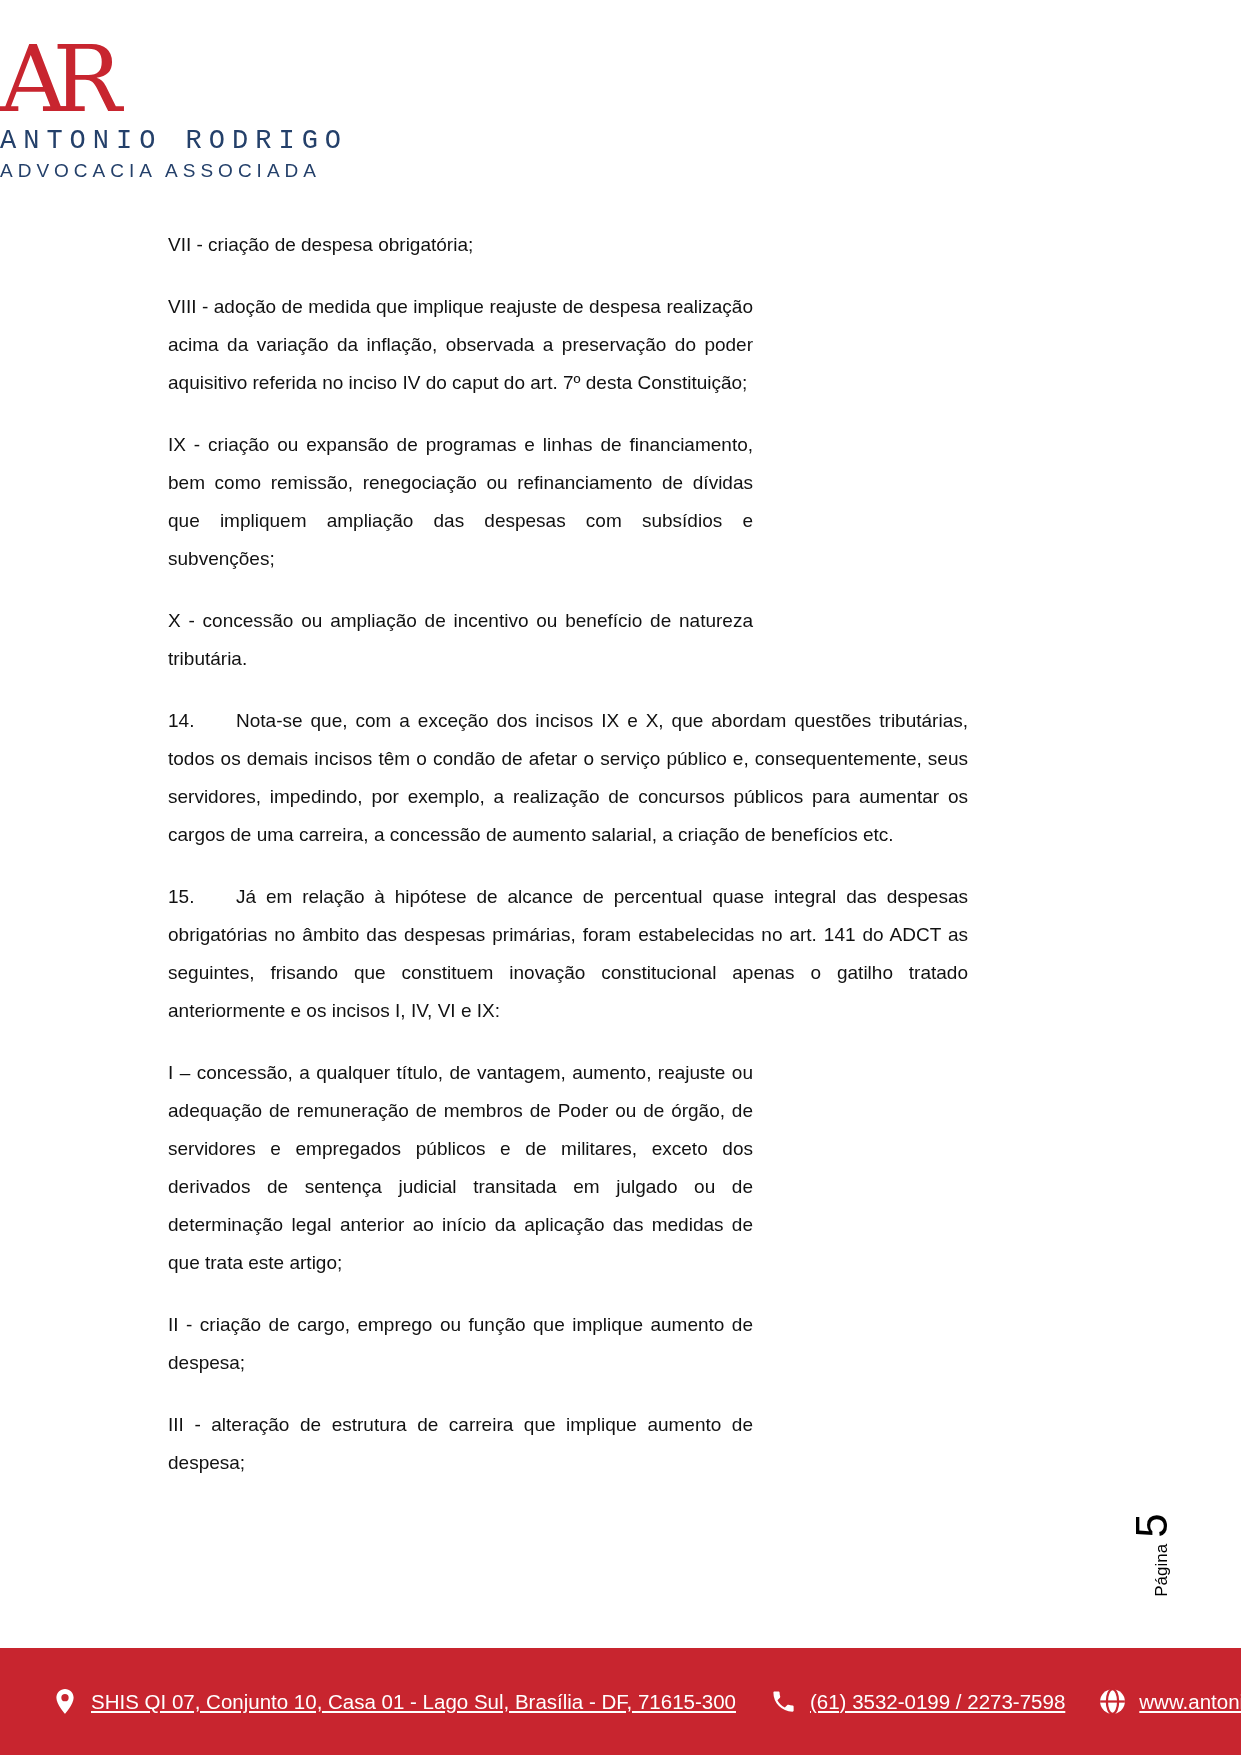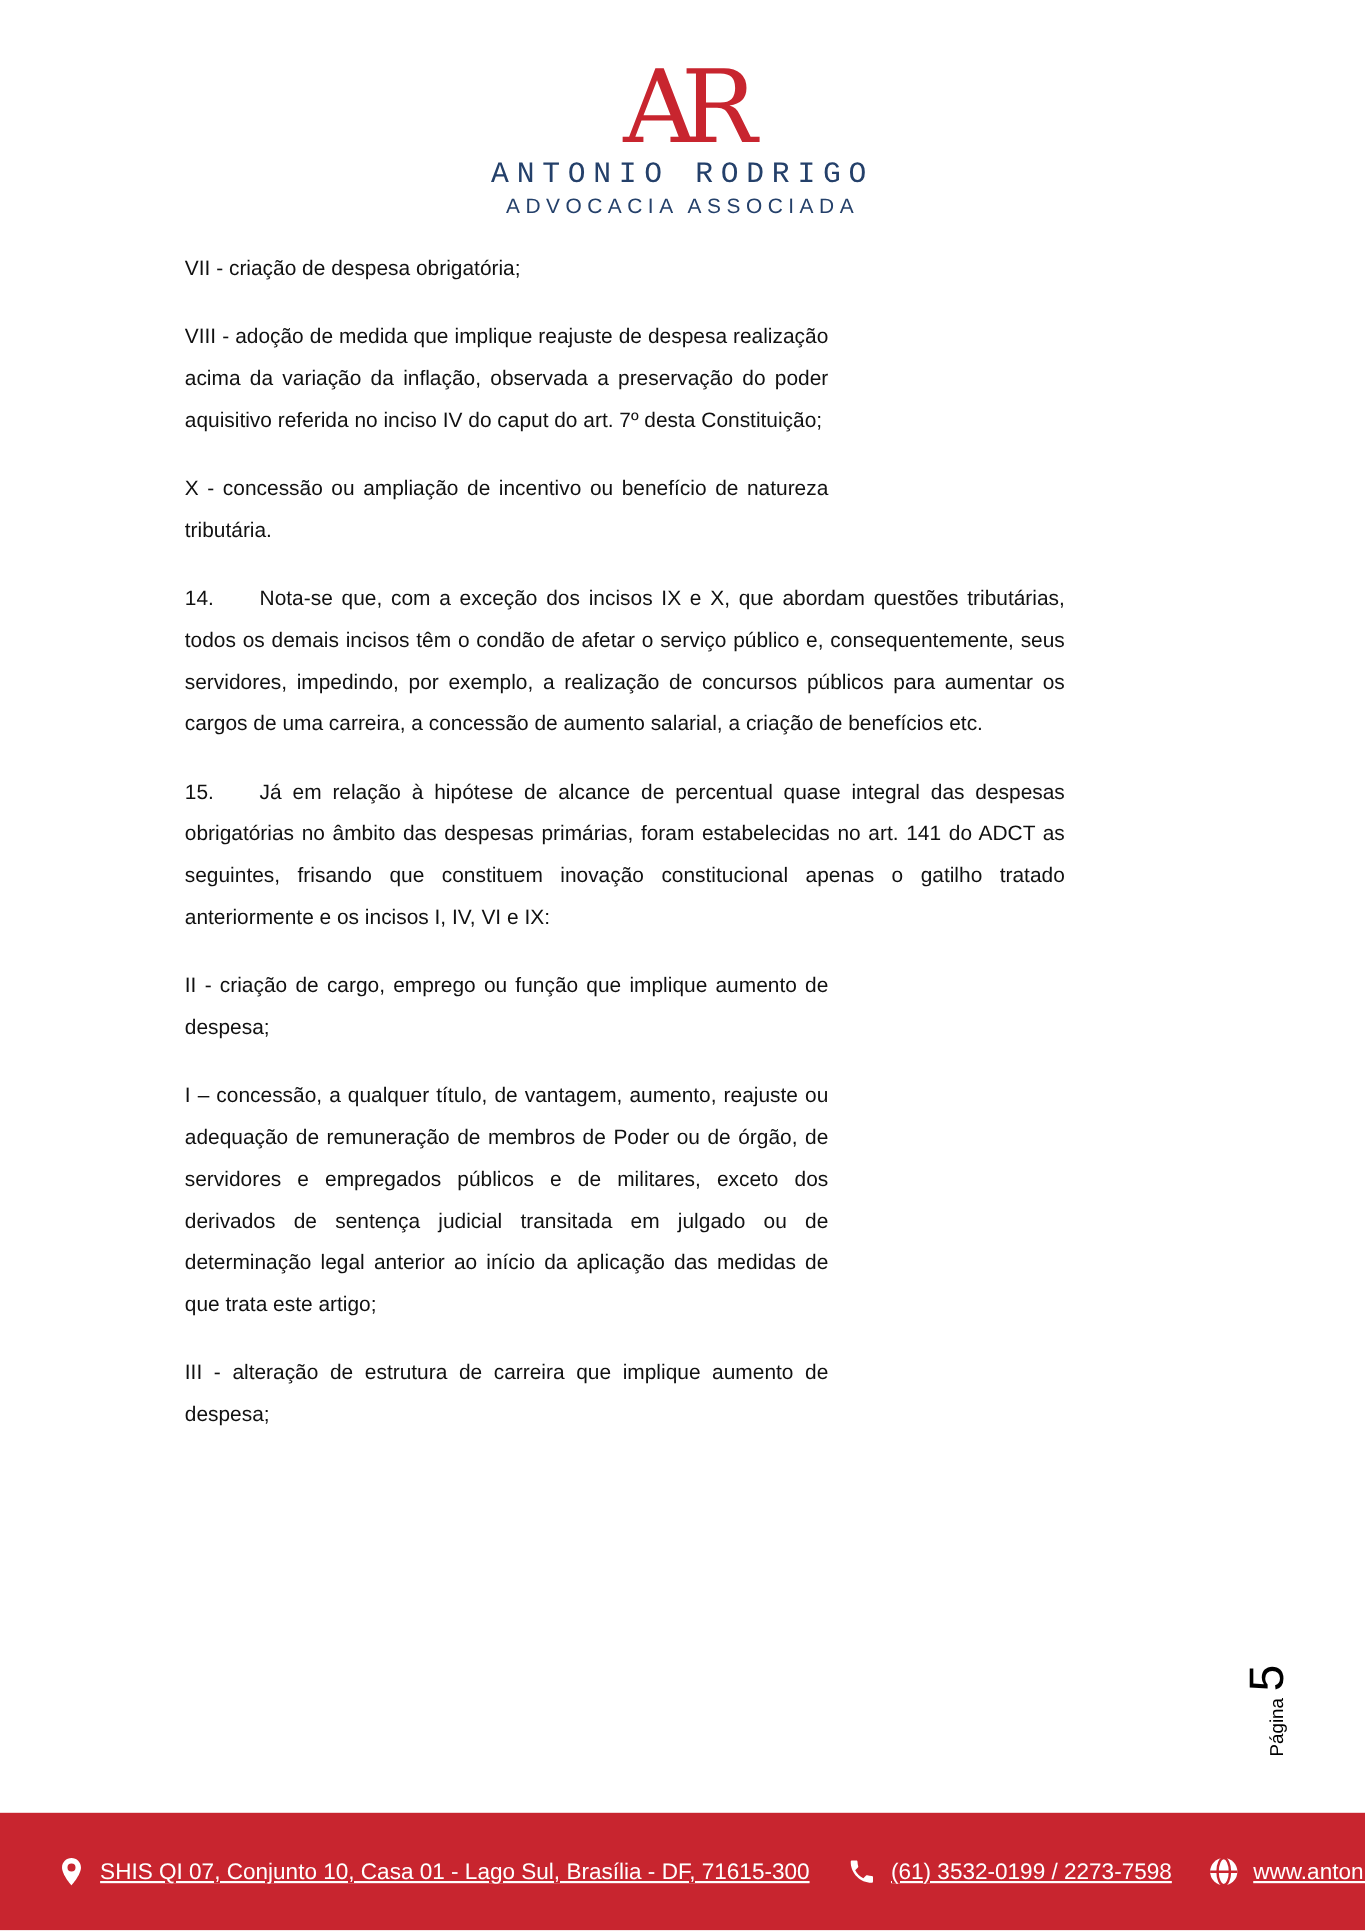--- a/index.html
+++ b/index.html
@@ -10,21 +10,21 @@
   .page{
     position:relative;
     width:1241px;height:1755px;
     background:#ffffff;
     font-family:"Liberation Sans",sans-serif;
     color:#111;
     overflow:hidden;
   }
 
   
-  .logo{position:absolute;top:54px;left:0;width:100%;text-align:center;}
+  .logo{position:absolute;top:36px;left:0;width:100%;}
   .logo-monogram{
     font-family:"DejaVu Serif",serif;
     color:var(--brand-red);
     font-size:92px;line-height:0.95;
     letter-spacing:-14px;
     font-weight:400;
   }
   .logo-name{
     font-family:Liberation Mono, monospace;
     color:var(--brand-navy);
@@ -76,32 +76,33 @@
 
   <div class="logo">
     <div class="logo-monogram">AR</div>
     <div class="logo-name">ANTONIO RODRIGO</div>
     <div class="logo-subtitle">ADVOCACIA ASSOCIADA</div>
   </div>
 
   <div class="content">
     <p class="quote">VII - criação de despesa obrigatória;</p>
     <p class="quote">VIII - adoção de medida que implique reajuste de despesa realização acima da variação da inflação, observada a preservação do poder aquisitivo referida no inciso IV do caput do art. 7º desta Constituição;</p>
+    <p class="quote">IX - criação ou expansão de programas e linhas de financiamento, bem como remissão, renegociação ou refinanciamento de dívidas que impliquem ampliação das despesas com subsídios e subvenções;</p>
     <p class="quote">X - concessão ou ampliação de incentivo ou benefício de natureza tributária.</p>
 
     <p class="para">
       <span class="para-num">14.</span><span class="para-text">Nota-se que, com a exceção dos incisos IX e X, que abordam questões tributárias, todos os demais incisos têm o condão de afetar o serviço público e, consequentemente, seus servidores, impedindo, por exemplo, a realização de concursos públicos para aumentar os cargos de uma carreira, a concessão de aumento salarial, a criação de benefícios etc.</span>
     </p>
 
     <p class="para">
       <span class="para-num">15.</span><span class="para-text">Já em relação à hipótese de alcance de percentual quase integral das despesas obrigatórias no âmbito das despesas primárias, foram estabelecidas no art. 141 do ADCT as seguintes, frisando que constituem inovação constitucional apenas o gatilho tratado anteriormente e os incisos I, IV, VI e IX:</span>
     </p>
 
+    <p class="quote">I – concessão, a qualquer título, de vantagem, aumento, reajuste ou adequação de remuneração de membros de Poder ou de órgão, de servidores e empregados públicos e de militares, exceto dos derivados de sentença judicial transitada em julgado ou de determinação legal anterior ao início da aplicação das medidas de que trata este artigo;</p>
     <p class="quote">II - criação de cargo, emprego ou função que implique aumento de despesa;</p>
-    <p class="quote">I – concessão, a qualquer título, de vantagem, aumento, reajuste ou adequação de remuneração de membros de Poder ou de órgão, de servidores e empregados públicos e de militares, exceto dos derivados de sentença judicial transitada em julgado ou de determinação legal anterior ao início da aplicação das medidas de que trata este artigo;</p>
     <p class="quote">III - alteração de estrutura de carreira que implique aumento de despesa;</p>
   </div>
 
   <div class="page-number">
     <span class="page-number-label">Página</span>
     <span class="page-number-value">5</span>
   </div>
 
   <div class="footer">
 

